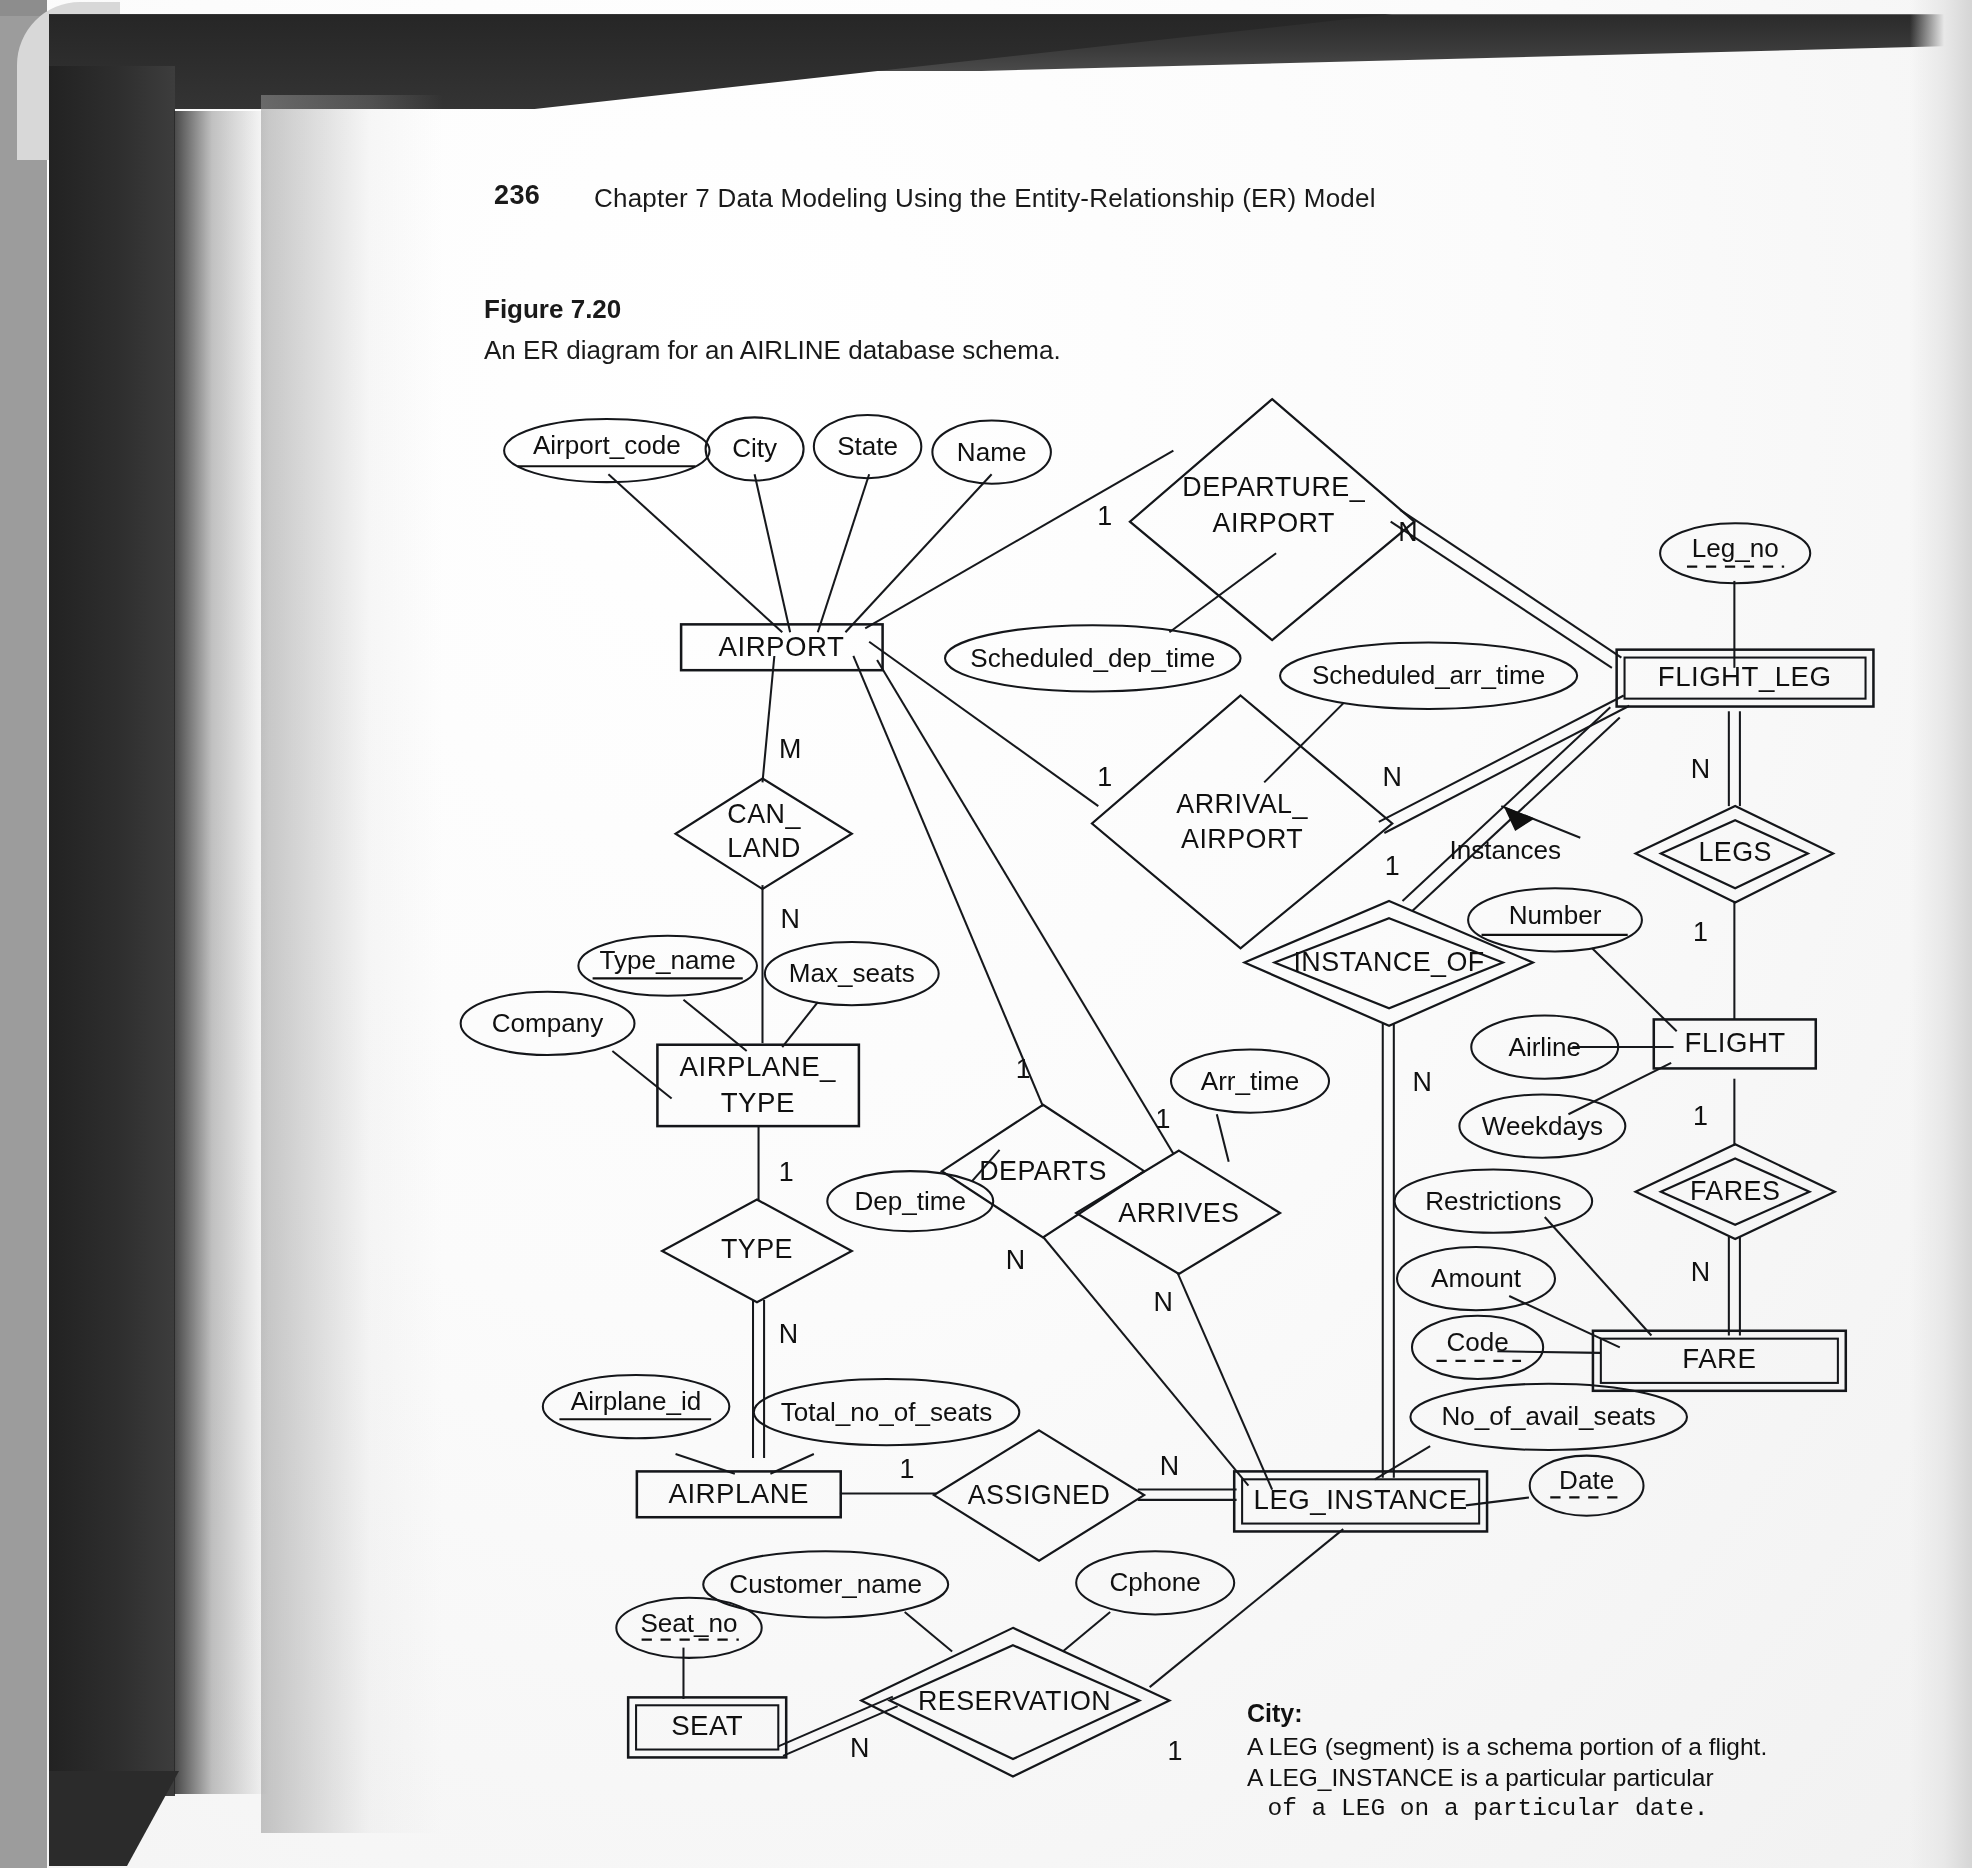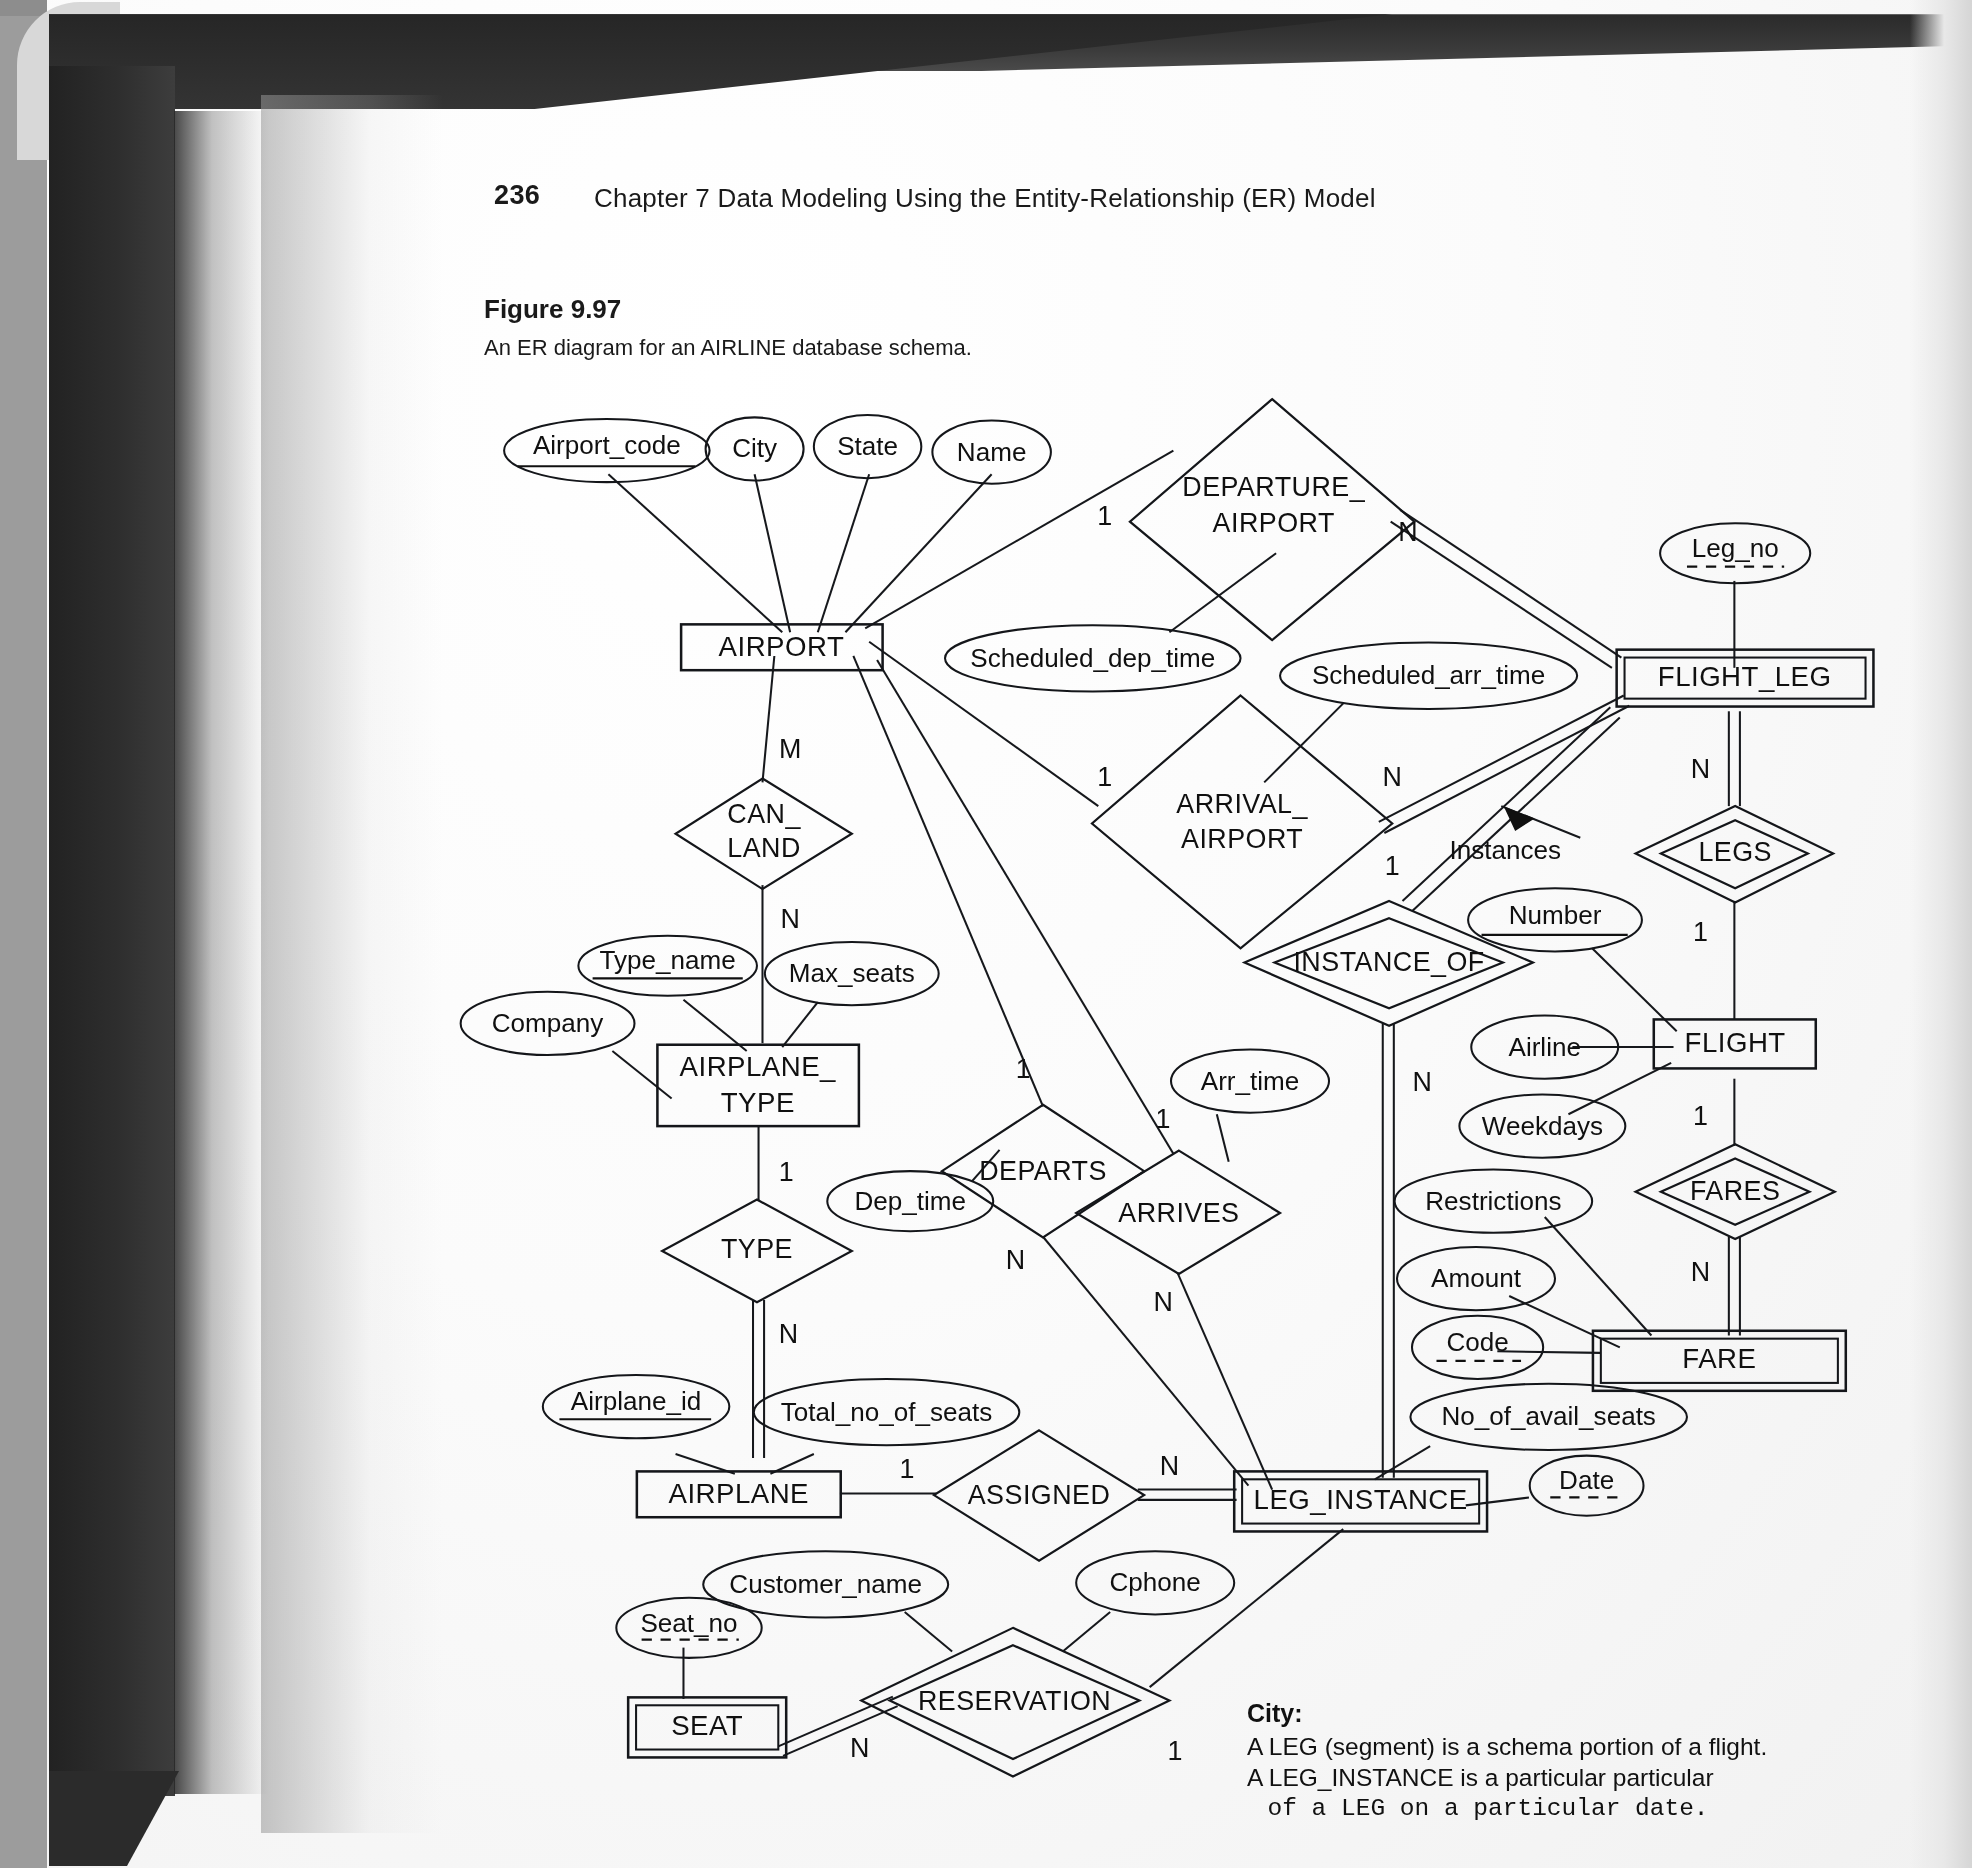--- a/index.html
+++ b/index.html
@@ -58,21 +58,21 @@
     background:#d8d8d8;border-top-left-radius:63px;
   }
 
   
   .hdr{
     position:absolute; color:#1a1a1a; white-space:nowrap;
   }
   #page-num{ left:494px; top:180px; font-size:27px; font-weight:bold; letter-spacing:0.4px;text-align:right;}
   #chapter-title{ left:594px; top:183px; font-size:26px; letter-spacing:0.2px;}
   #fig-label{ left:484px; top:294px; font-size:26px; font-weight:bold;}
-  #fig-caption{ left:484px; top:335px; font-size:22px;}
+  #fig-caption{ left:484px; top:335px; font-size:26px;}
   .notes-block{ position:absolute; left:1247px; top:1699px; color:#111;}
   .notes-title{ font-size:25px; font-weight:bold; margin-bottom:3.2px;}
   .notes-line{ font-size:24.5px; line-height:1.27;}
   .notes-line.indent{ padding-left:20.5px;font-family:Liberation Mono, monospace;}
 
   
   #diagram{ position:absolute; left:0; top:0; width:1973px; height:1869px;}
   .ln{ fill:none; stroke:#16181c; stroke-width:2.6;}
   .ent{ fill:none; stroke:#14161a; stroke-width:3.2;}
   .ent-in{ fill:none; stroke:#14161a; stroke-width:2.6;}
@@ -102,21 +102,21 @@
   <div class="scan-dark-top"></div>
   <div class="scan-dark-top2"></div>
   <div class="scan-dark-left"></div>
   <div class="scan-dark-left-fade"></div>
   <div class="scan-gutter-shade"></div>
   <div class="scan-bottom-dark"></div>
   <div class="scan-right-edge"></div>
 
   <div class="hdr" id="page-num">236</div>
   <div class="hdr" id="chapter-title">Chapter 7  Data Modeling Using the Entity-Relationship (ER) Model</div>
-  <div class="hdr" id="fig-label">Figure 9.97</div>
+  <div class="hdr" id="fig-label">Figure 7.20</div>
   <div class="hdr" id="fig-caption">An ER diagram for an AIRLINE database schema.</div>
 
   <svg id="diagram" viewBox="0 0 2497 2365">
 
     <g>
 
       <path class="ln" d="M 770 600 L 990 800"></path>
       <path class="ln" d="M 955 600 L 1000 800"></path>
       <path class="ln" d="M 1100 600 L 1035 800"></path>
       <path class="ln" d="M 1255 600 L 1070 800"></path>

